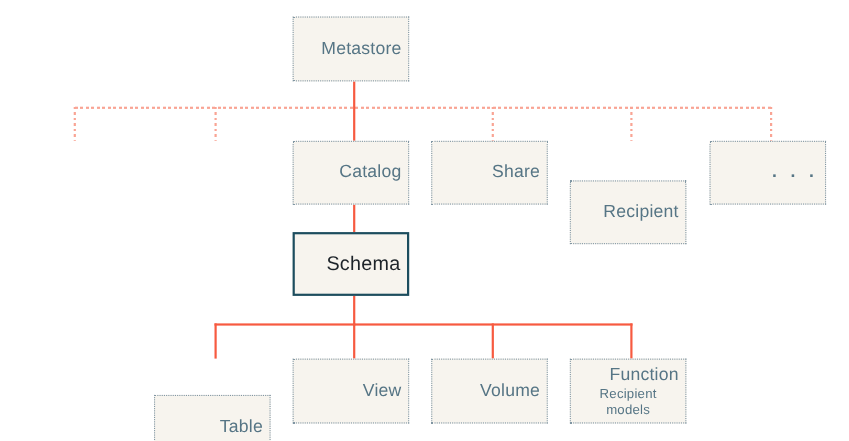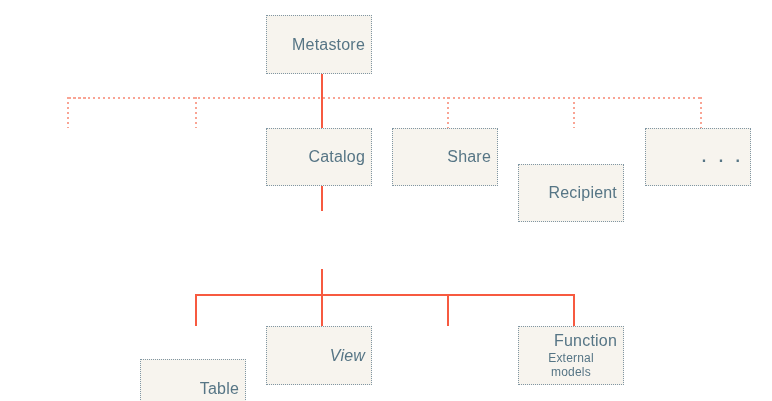--- a/index.html
+++ b/index.html
@@ -96,25 +96,31 @@
   <div class="node" style="left:392px; top:128px;">
     <span class="label">Share</span>
   </div>
   <div class="node" style="left:518px; top:128px;margin-top:36px;">
     <span class="label">Recipient</span>
   </div>
   <div class="node ellipsis-node" style="left:645px; top:128px;">
     <span class="label">. . .</span>
   </div>
 
+  <div class="node schema-node" style="left:266px; top:211px;">
+    <span class="label">Schema</span>
+  </div>
 
   <div class="node" style="left:140px; top:326px; height:59px;margin-top:33px;">
     <span class="label">Table</span>
   </div>
-  <div class="node" style="left:266px; top:326px; height:59px;font-style:italic;">
+  <div class="node" style="left:266px; top:326px; height:59px;">
     <span class="label">View</span>
+  </div>
+  <div class="node" style="left:392px; top:326px; height:59px;">
+    <span class="label">Volume</span>
   </div>
   <div class="node" style="left:518px; top:326px; height:59px;">
     <span class="label">Function</span>
-    <span class="note">External models</span>
+    <span class="note">Recipient models</span>
   </div>
 
 </div>
 
 </body></html>

